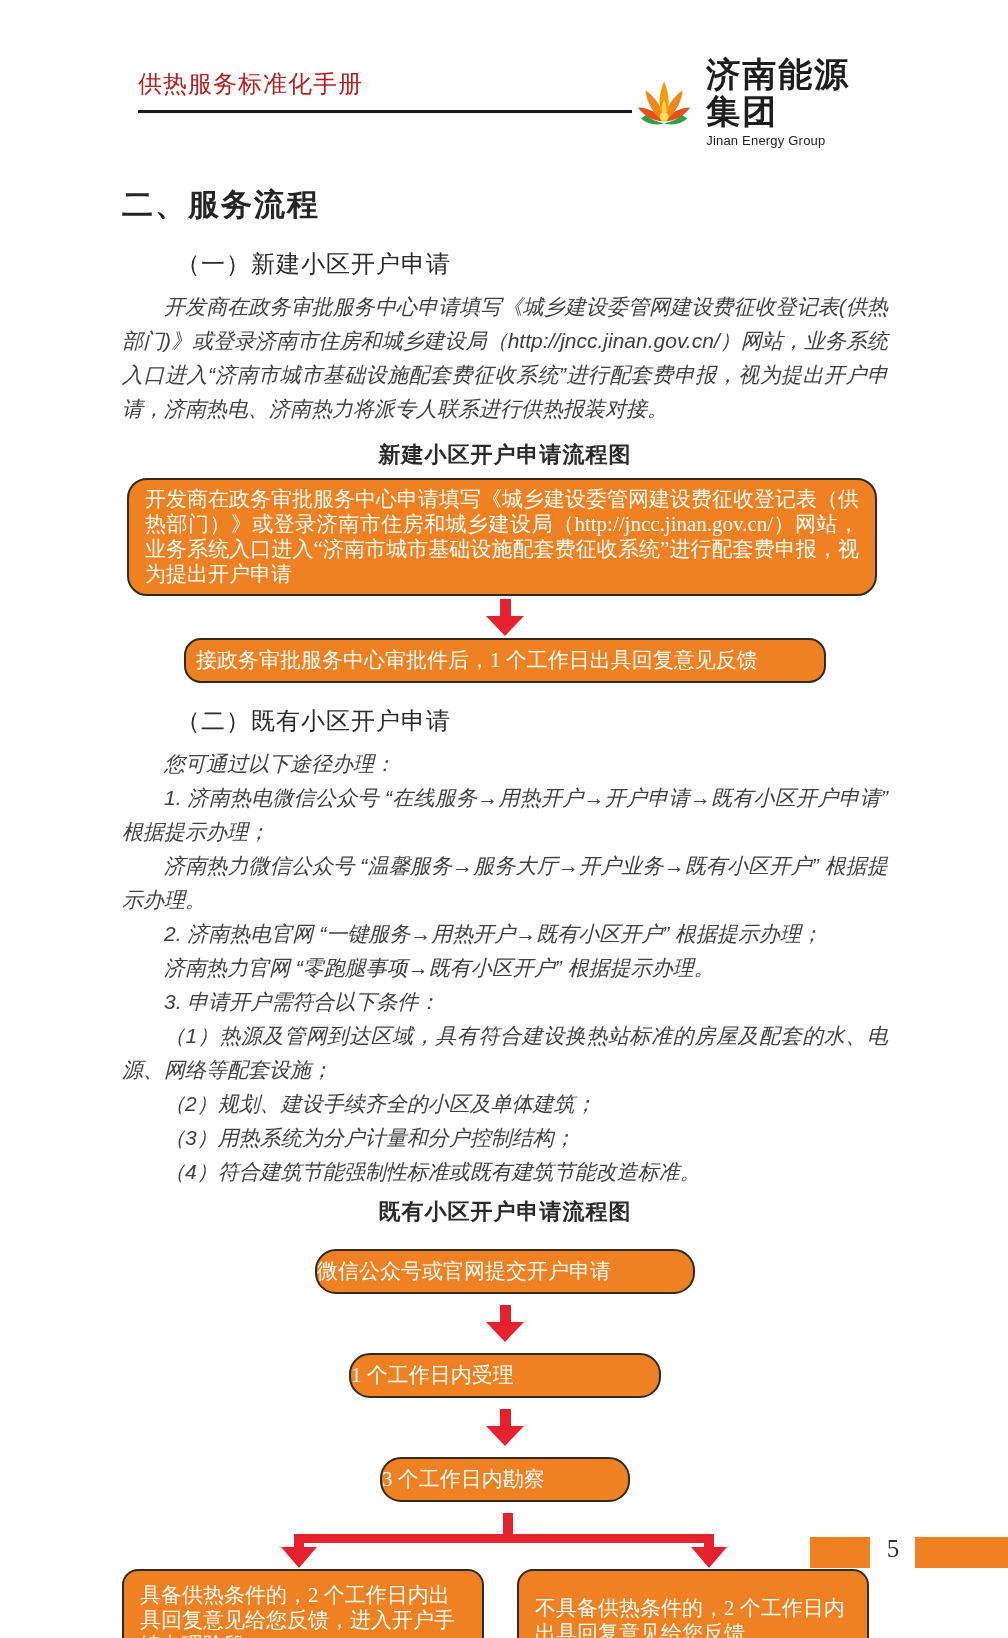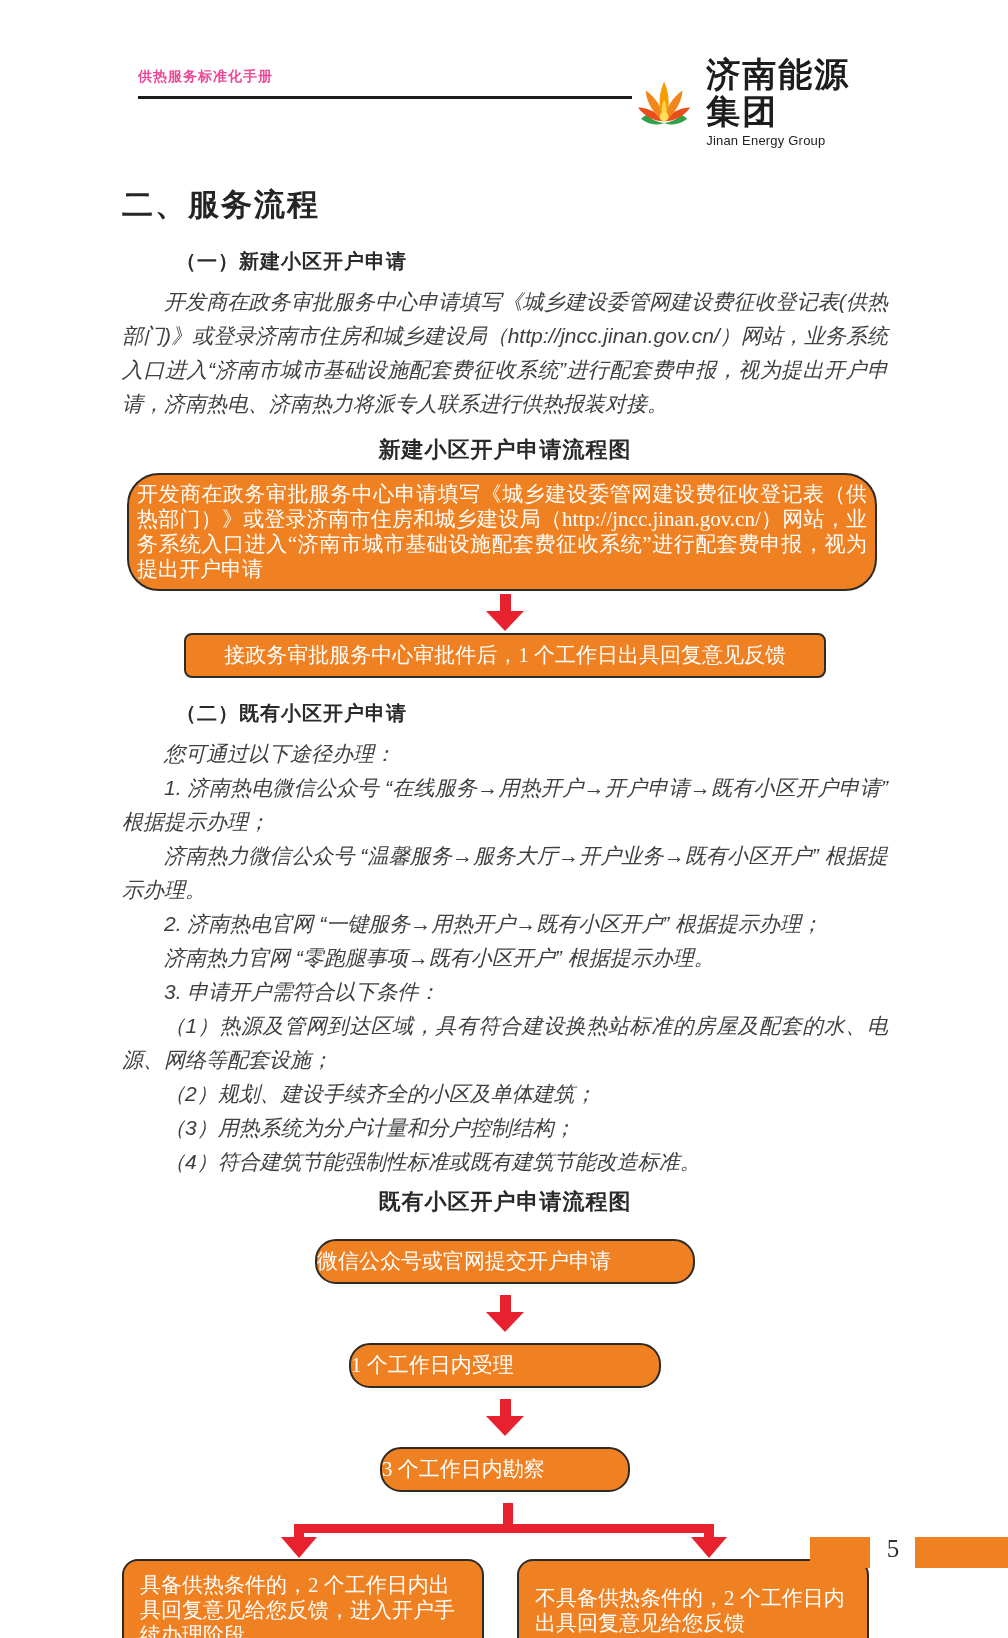--- a/index.html
+++ b/index.html
@@ -12,35 +12,35 @@
     font-family:"Liberation Sans", sans-serif;
     color:#3f3f3f;
     overflow:hidden;
   }
   
   .header {
     display:flex; justify-content:space-between; align-items:flex-start;
     margin:56px 124px 0 138px;
   }
   .header-left { padding-top:12px; }
-  .doc-title { font-size:14px; color:#ec4899; letter-spacing:1px;font-weight:bold; }
+  .doc-title { font-size:24px; color:#b91c1c; letter-spacing:1px; }
   .header-rule { width:494px; height:0; border-bottom:3px solid #1b1b1b; margin-top:10px; }
   .header-right { display:flex; align-items:center; gap:10px; }
   .logo-svg { width:78px; height:64px; display:block; }
   .company-cn { font-size:34px; font-weight:bold; color:#1d1d1d; letter-spacing:2px; line-height:1.1; }
   .company-en { font-size:13px; color:#222; margin-top:2px; letter-spacing:0.2px; }
   
   .content { padding:0 120px 0 122px; }
   .section-title {
     margin-top:36px;
     font-size:31px; font-weight:800; color:#252525; letter-spacing:2px;
   }
   .sub-heading {
     margin:22px 0 0 54px;
-    font-size:20px; font-weight:700; color:#2a2a2a; letter-spacing:1px;
+    font-size:24px; font-weight:400; color:#2a2a2a; letter-spacing:1px;
   }
   .body-p {
     margin-top:10px;
     font-size:21px; line-height:34px; color:#3f3f3f;
     text-align:justify; text-indent:2em;font-style:italic;
   }
   .s2-block .body-p { margin-top:0; }
   .chart-title {
     margin-top:14px;
     text-align:center; font-size:22px; font-weight:800; color:#2a2a2a; letter-spacing:1px;
@@ -56,27 +56,26 @@
   .arrow-down { margin:3px auto 2px auto; width:38px; }
   .arrow-down .stem { width:11px; height:17px; background:#E8212E; margin:0 auto; }
   .arrow-down .head {
     width:0; height:0; margin:0 auto;
     border-left:19px solid transparent; border-right:19px solid transparent;
     border-top:20px solid #E8212E;
   }
   
   .flow1-step1 {
     margin:8px 0 0 5px; width:750px;
-    border-radius:32px; padding:7px 8px;
+    border-radius:20px; padding:7px 16px;
     text-align:justify;
   }
   .flow1-step2 {
     width:642px; margin:0 auto;
-    border-radius:8px; padding:8px 10px;
-    text-align:center;
+    border-radius:17px; padding:8px 10px;
   }
   
   .flow2 { margin-top:4px; }
   .pill {
     margin:11px auto; border-radius:21px; text-align:left; padding:8px 0;
   }
   .pill-1 { width:380px; margin-top:22px; }
   .pill-2 { width:312px; }
   .pill-3 { width:250px; }
   .branch { position:relative; height:56px; margin-top:0; }

